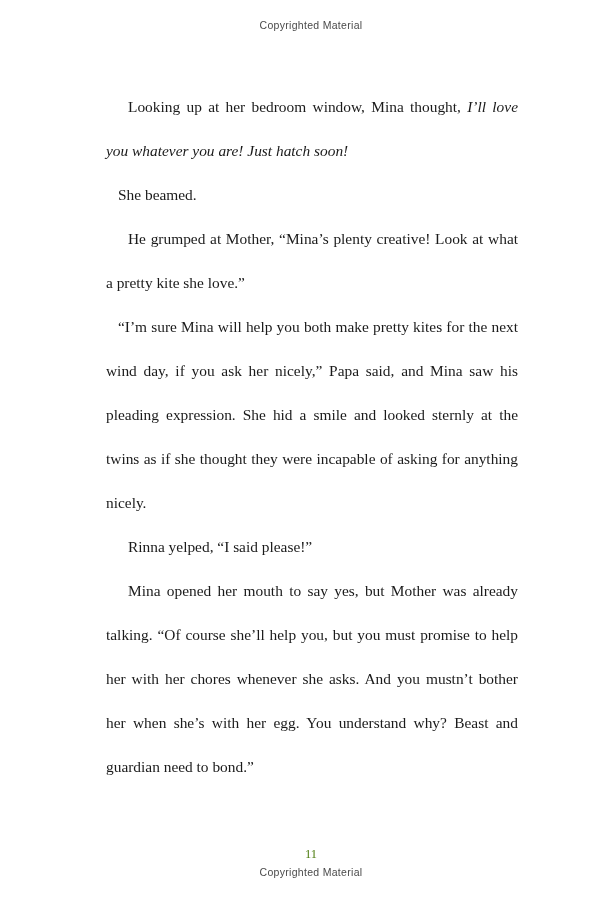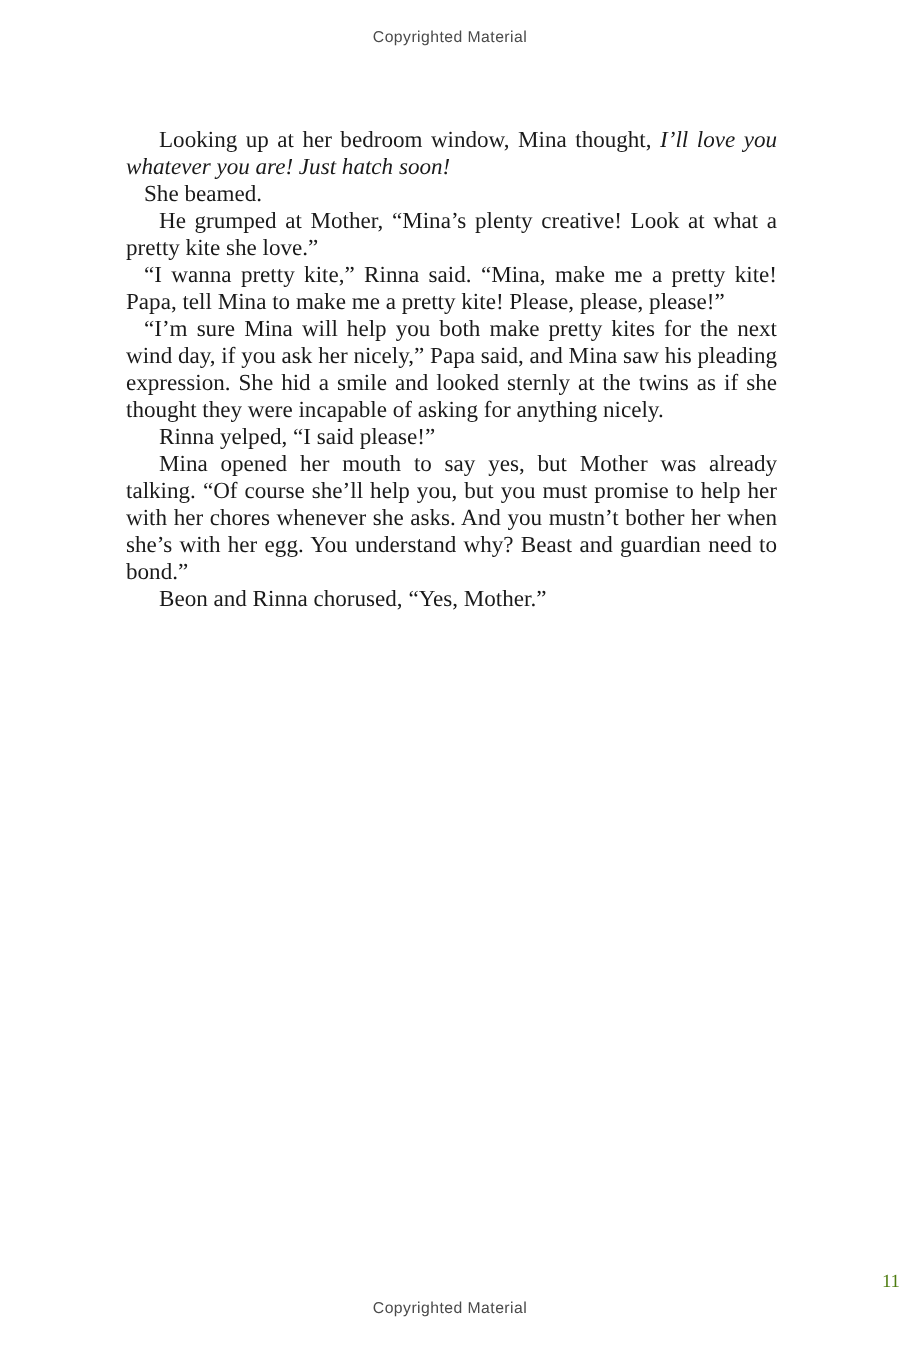--- a/index.html
+++ b/index.html
@@ -13,20 +13,21 @@
     position: relative;
     font-family: "Liberation Serif", serif;
     color: #1a1a1a;
     overflow: hidden;
   }
   .page {
     position: absolute;
     inset: 0;
     display: flex;
     flex-direction: column;
+    padding-left: 22px;
   }
   .watermark {
     text-align: center;
     font-family: "Liberation Sans", sans-serif;
     font-size: 10.5px;
     letter-spacing: 0.3px;
     color: #4a4a4a;
   }
   .watermark-top {
     margin-top: 19px;
@@ -35,62 +36,60 @@
     margin-bottom: 22px;
   }
   .content {
     flex: 1;
     padding: 0 82px 0 84px;
     box-sizing: border-box;
   }
   .body-text {
     margin-top: 54px;
     font-size: 15.4px;
-    line-height: 18px;
+    line-height: 44px;
     text-align: justify;
     text-justify: inter-word;
     hyphens: none;
   }
   .para {
     margin: 0;
     text-indent: 22px;
   }
   .para.no-indent {
     text-indent: 12px;
   }
   .para em {
     font-style: italic;
   }
   .folio {
-    text-align: right;
+    text-align: center;
     font-size: 12.5px;
     color: #4d7c0f;
     margin-bottom: 4px;
   }
   .footer-block {
     margin-top: auto;
   }
 </style>
 </head>
 <body>
 
 <div class="page">
 
   <div class="watermark watermark-top">Copyrighted Material</div>
 
   <div class="content">
     <div class="body-text">
         <p class="para"><span>Looking up at her bedroom window, Mina thought, </span><em>I’ll love you whatever you are! Just hatch soon!</em></p>
         <p class="para no-indent"><span>She beamed.</span></p>
         <p class="para"><span>He grumped at Mother, “Mina’s plenty creative! Look at what a pretty kite she love.”</span></p>
-        <p class="para no-indent"><span>“I wanna pretty kite,” Rinna said. “Mina, make me a pretty kite! Papa, tell Mina to make me a pretty kite! Please, please, please!”</span></p>
         <p class="para no-indent"><span>“I’m sure Mina will help you both make pretty kites for the next wind day, if you ask her nicely,” Papa said, and Mina saw his pleading expression. She hid a smile and looked sternly at the twins as if she thought they were incapable of asking for anything nicely.</span></p>
         <p class="para"><span>Rinna yelped, “I said please!”</span></p>
         <p class="para"><span>Mina opened her mouth to say yes, but Mother was already talking. “Of course she’ll help you, but you must promise to help her with her chores whenever she asks. And you mustn’t bother her when she’s with her egg. You understand why? Beast and guardian need to bond.”</span></p>
-        <p class="para"><span>Beon and Rinna chorused, “Yes, Mother.”</span></p>
       </div>
   </div>
 
   <div class="footer-block">
     <div class="folio">11</div>
     <div class="watermark watermark-bottom">Copyrighted Material</div>
   </div>
 
 </div>
 

